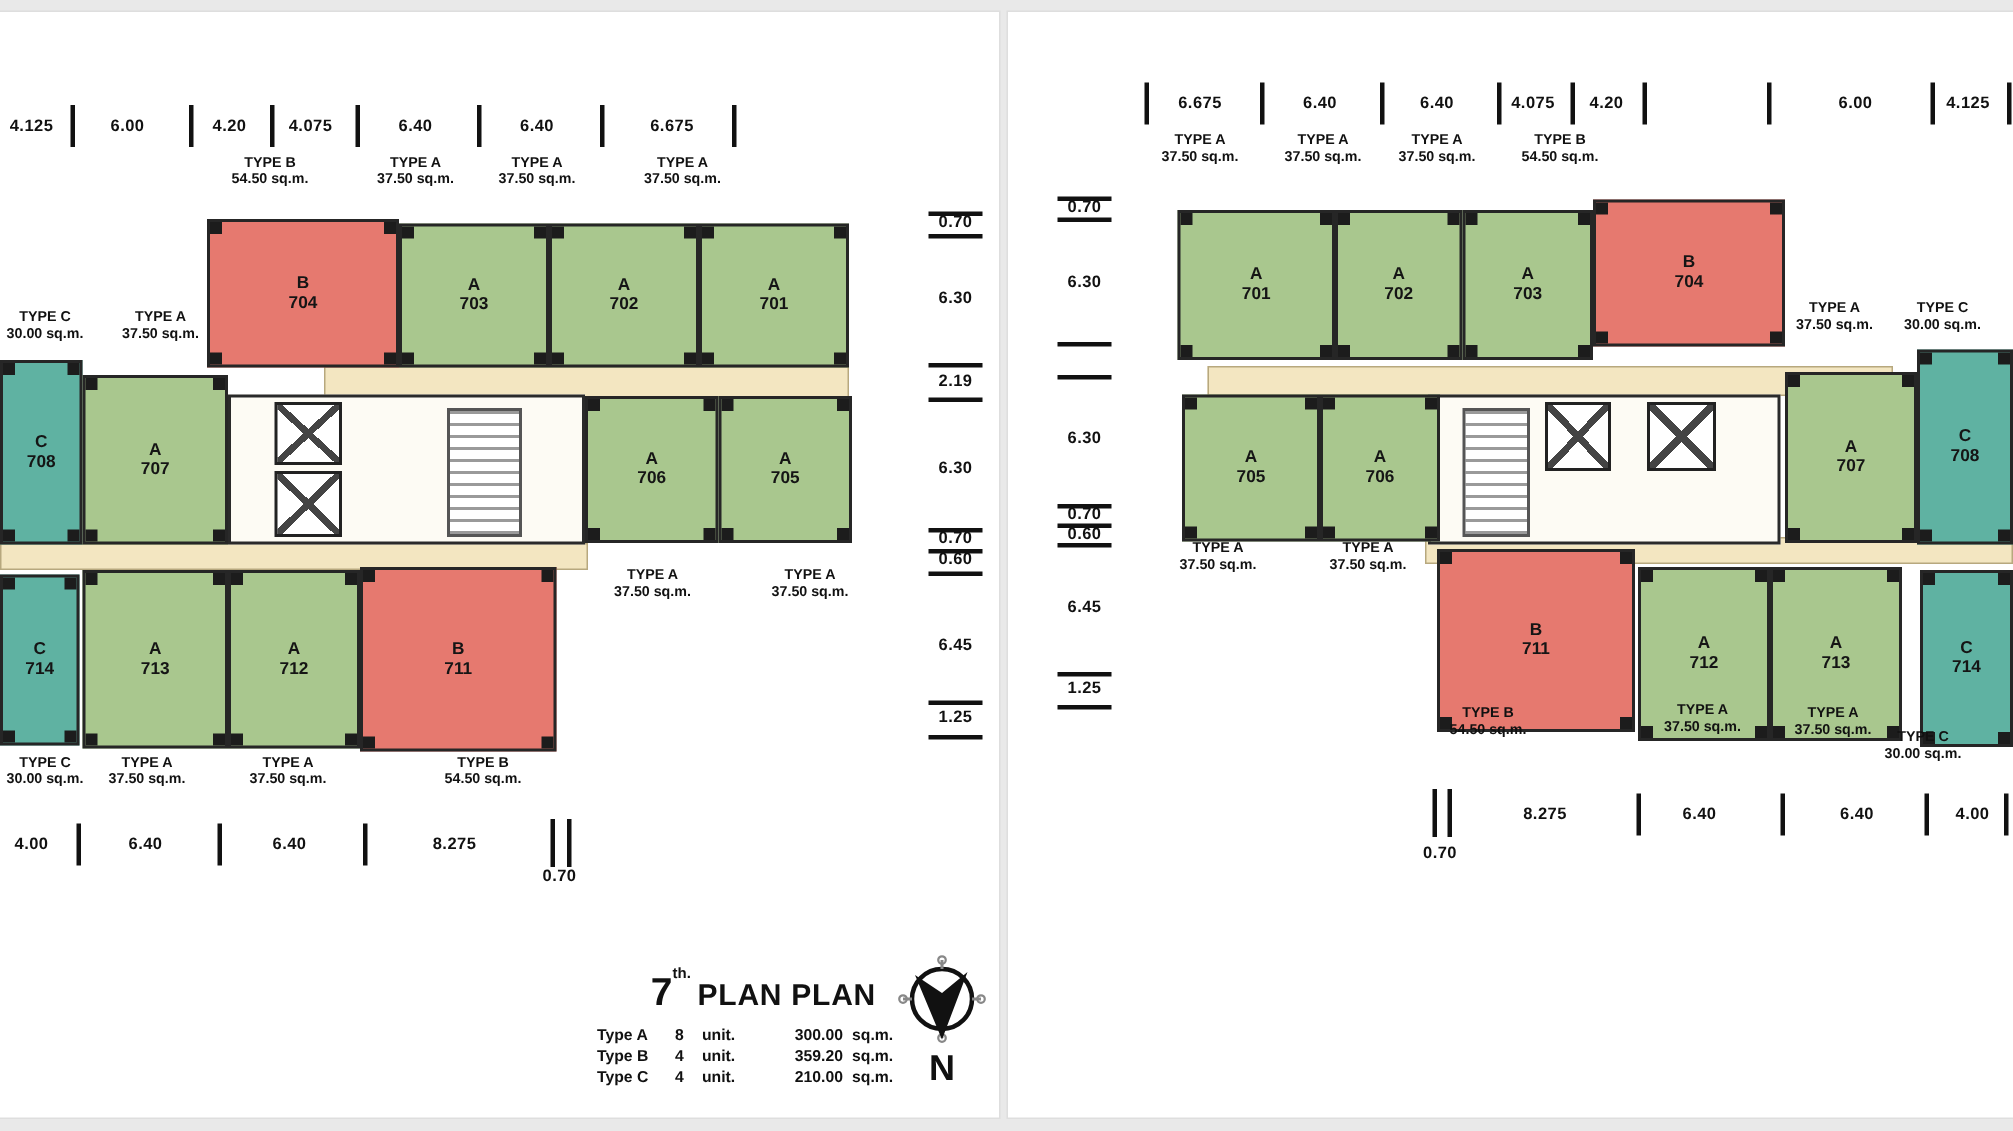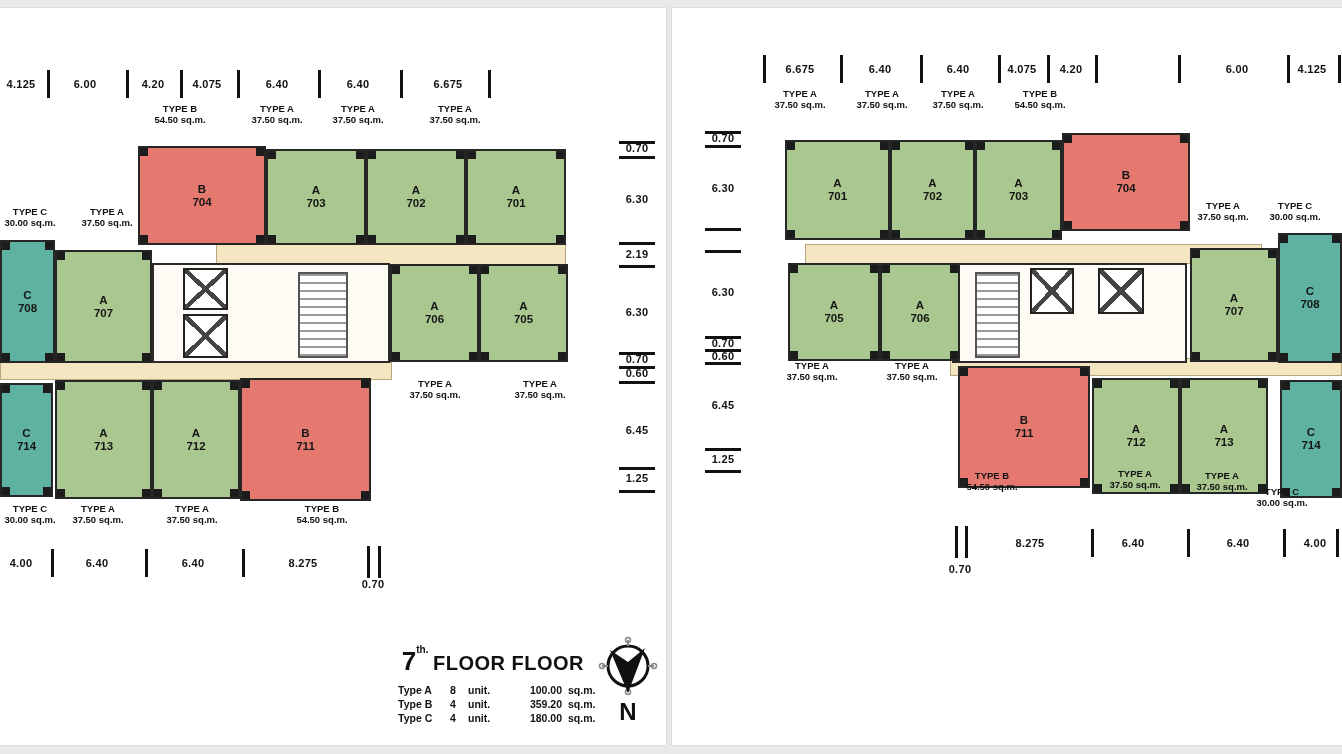--- a/index.html
+++ b/index.html
@@ -379,42 +379,42 @@
       <div>TYPE A</div>
       <div>37.50 sq.m.</div>
     </div>
     <div class="type-label" style="left: 1282px; top: 486px;">
       <div>TYPE C</div>
       <div>30.00 sq.m.</div>
     </div>
     <div id="title-block">
     <div id="title-row">
       <span id="title-num">7</span><span id="title-sup">th.</span>
-      <span id="title-text">FLOOR FLOOR</span>
+      <span id="title-text">PLAN PLAN</span>
     </div>
     <div id="legend">
         <div class="legend-row">
           <span>Type A</span>
           <span>8</span>
           <span>unit.</span>
-          <span class="legend-area">100.00</span>
+          <span class="legend-area">300.00</span>
           <span>sq.m.</span>
         </div>
         <div class="legend-row">
           <span>Type B</span>
           <span>4</span>
           <span>unit.</span>
           <span class="legend-area">359.20</span>
           <span>sq.m.</span>
         </div>
         <div class="legend-row">
           <span>Type C</span>
           <span>4</span>
           <span>unit.</span>
-          <span class="legend-area">180.00</span>
+          <span class="legend-area">210.00</span>
           <span>sq.m.</span>
         </div>
       </div>
   </div>
     <div id="north">
     <svg width="72" height="62" viewBox="0 0 72 62">
       <circle cx="36" cy="30" r="20" fill="none" stroke="#111" stroke-width="3"></circle>
       <line x1="36" y1="4" x2="36" y2="10" stroke="#888" stroke-width="2"></line>
       <line x1="36" y1="50" x2="36" y2="56" stroke="#888" stroke-width="2"></line>
       <line x1="10" y1="30" x2="16" y2="30" stroke="#888" stroke-width="2"></line>

